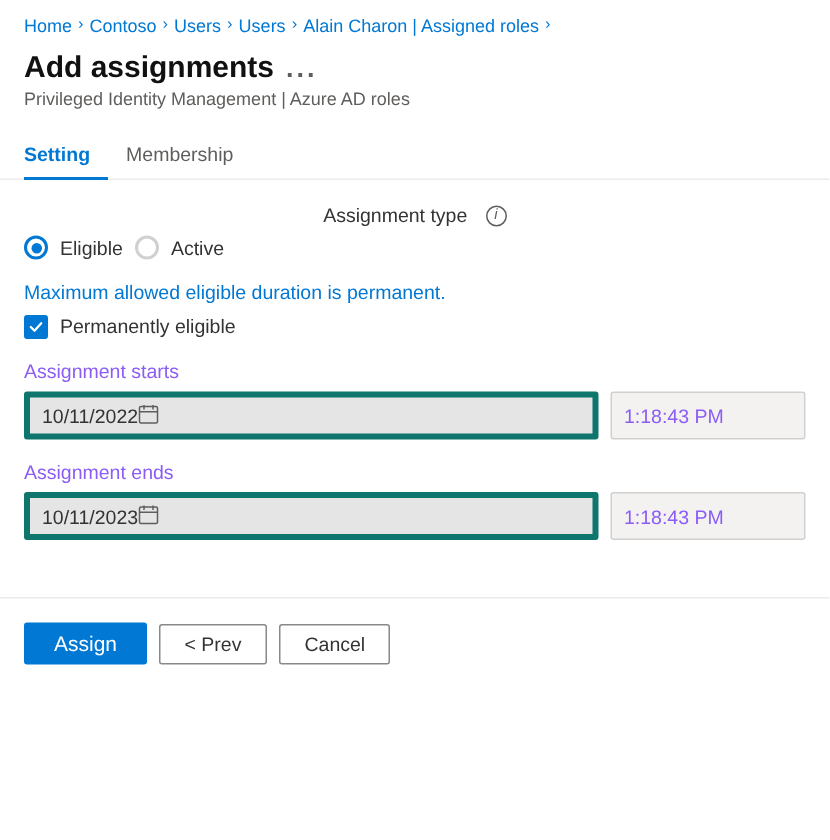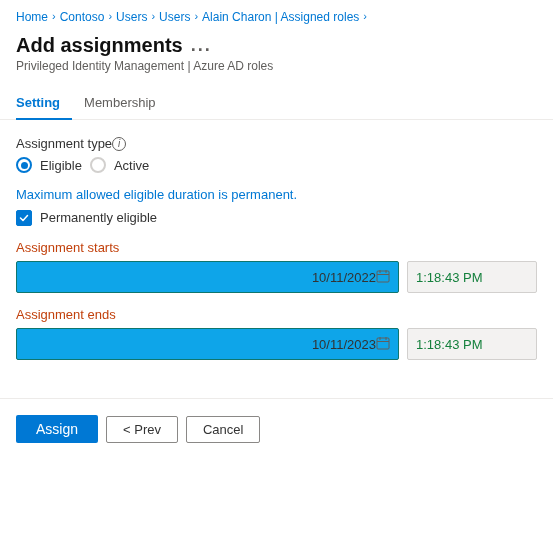--- a/index.html
+++ b/index.html
@@ -87,21 +87,22 @@
     .field-row {
       margin-bottom: 14px;
     }
 
     .field-label {
       font-size: 13px;
       color: #333;
       margin-bottom: 6px;
       display: flex;
       align-items: center;
-      gap: 0;
+      gap: 12px;
+      justify-content: center;
     }
 
     .info-icon {
       display: inline-flex;
       align-items: center;
       justify-content: center;
       width: 14px;
       height: 14px;
       border-radius: 50%;
       border: 1px solid #605e5c;
@@ -186,47 +187,47 @@
 
     .date-row {
       display: flex;
       gap: 8px;
       align-items: center;
     }
 
     .date-input-wrap {
       display: flex;
       align-items: center;
-      border: 1px solid #0f766e;
-      border-radius: 2px;
-      background: #0ea5e9;
+      border: 4px solid #0f766e;
+      border-radius: 2px;
+      background: #e5e5e5;
       height: 32px;
       flex: 1;
       padding: 0 8px;
-      justify-content: flex-end;
+      justify-content: flex-start;
     }
 
     .date-value {
       font-size: 13px;
       color: #333;
     }
 
     .calendar-icon {
       color: #605e5c;
       font-size: 14px;
     }
 
     .time-input {
       border: 1px solid #d2d0ce;
       border-radius: 2px;
       background: #f3f2f1;
       height: 32px;
       padding: 0 8px;
       font-size: 13px;
-      color: #15803d;
+      color: #8b5cf6;
       width: 130px;
       display: flex;
       align-items: center;
     }
 
     .footer {
       display: flex;
       align-items: center;
       gap: 8px;
       padding: 16px 16px;
@@ -252,21 +253,21 @@
       border: 1px solid #8a8886;
       border-radius: 2px;
       padding: 5px 16px;
       font-size: 13px;
       cursor: pointer;
       font-family: 'Segoe UI', sans-serif;
     }
 
     .section-label {
       font-size: 13px;
-      color: #c2410c;
+      color: #8b5cf6;
       margin-bottom: 6px;
       font-weight: 400;
     }
   </style>
 </head>
 <body>
 
 <div class="breadcrumb">
   <span>Home</span>
   <span class="breadcrumb-sep">›</span>

